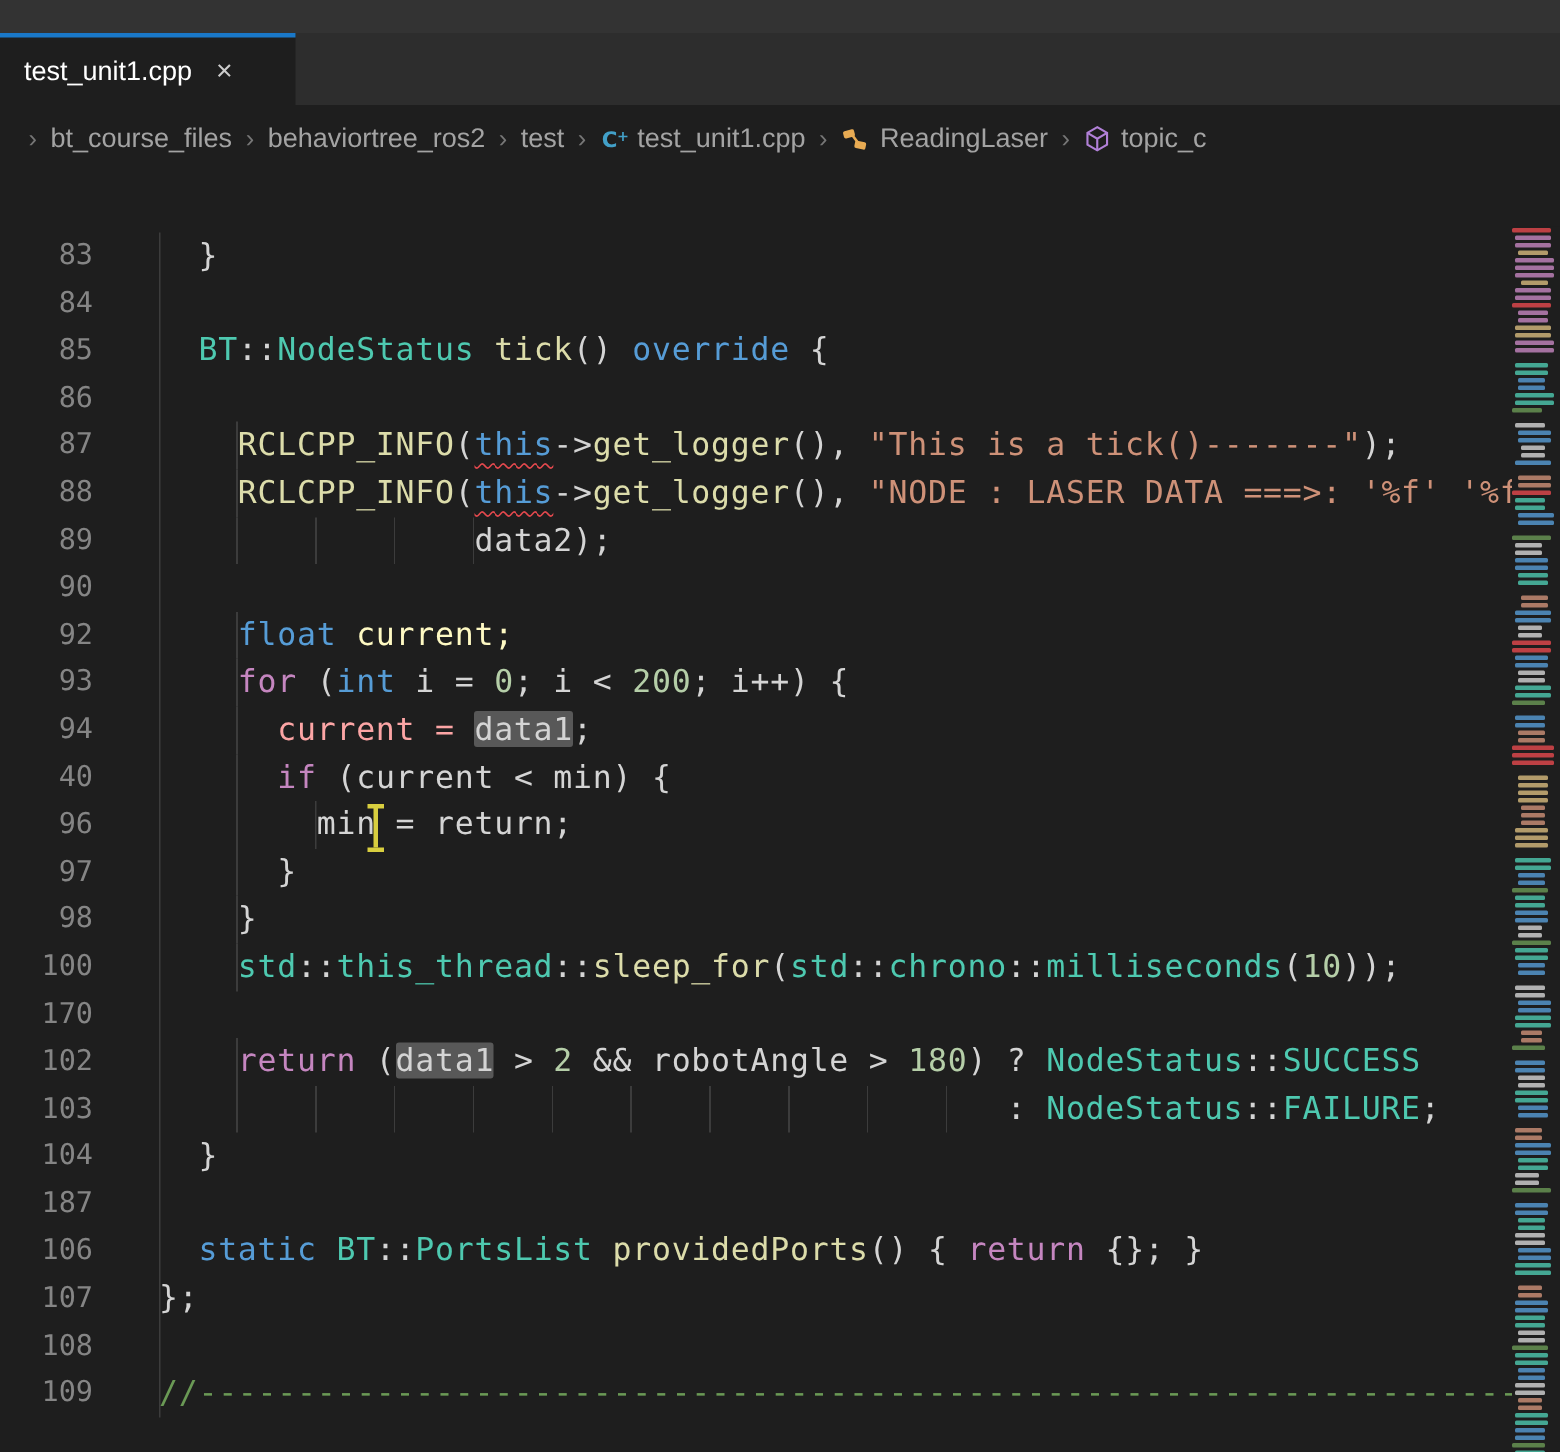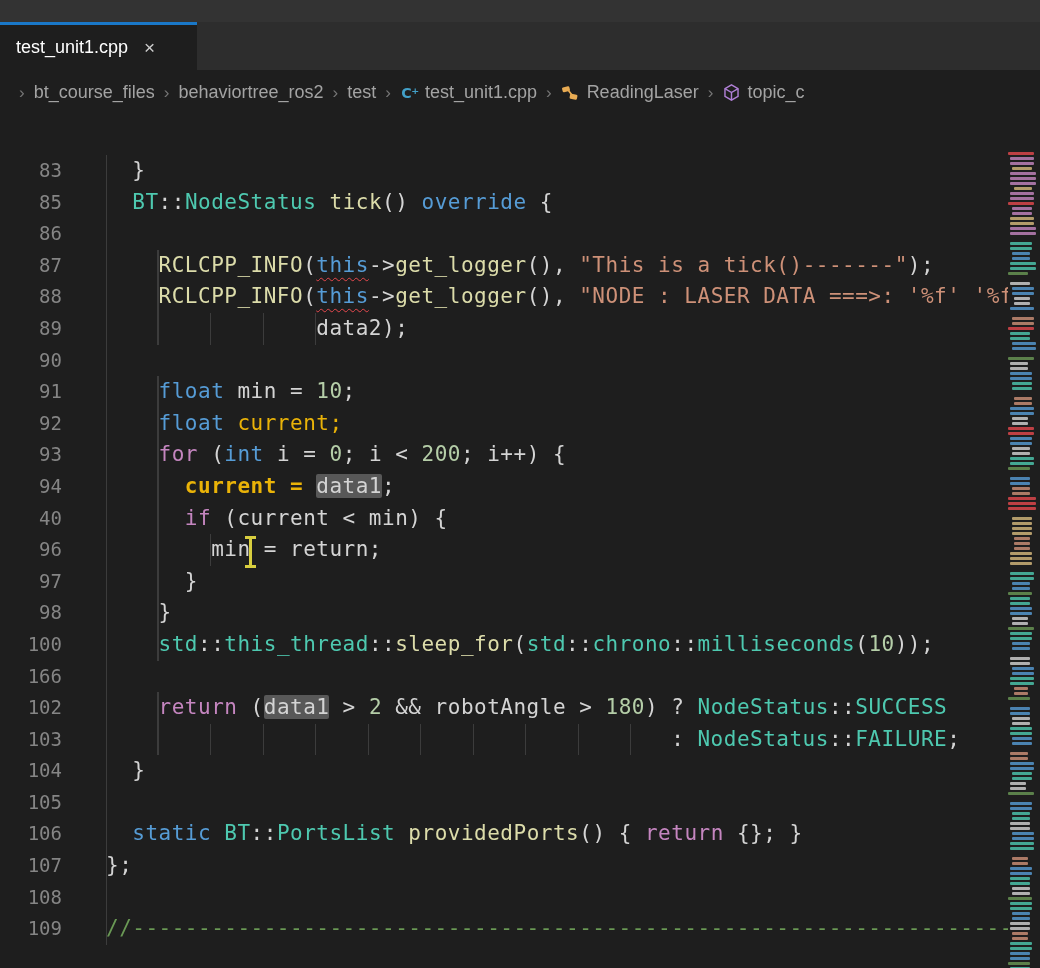--- a/index.html
+++ b/index.html
@@ -111,40 +111,40 @@
           </svg>
         </span>
         <span>topic_c</span>
       </span>
     </div>
 
   <div class="editor">
     <div class="guide-col0"></div>
     <div class="code-lines">
         <div class="code-row"><span class="line-number">83</span><span class="indent">  </span><span style="color: rgb(212, 212, 212);">}</span></div>
+        <div class="code-row"><span class="line-number">84</span></div>
         <div class="code-row"><span class="line-number">85</span><span class="indent">  </span><span style="color: rgb(78, 201, 176);">BT</span><span style="color: rgb(212, 212, 212);">::</span><span style="color: rgb(78, 201, 176);">NodeStatus</span><span style="color: rgb(212, 212, 212);"> </span><span style="color: rgb(220, 220, 170);">tick</span><span style="color: rgb(212, 212, 212);">() </span><span style="color: rgb(86, 156, 214);">override</span><span style="color: rgb(212, 212, 212);"> {</span></div>
         <div class="code-row"><span class="line-number">86</span></div>
         <div class="code-row"><span class="line-number">87</span><span class="indent">    </span><span style="color: rgb(220, 220, 170);">RCLCPP_INFO</span><span style="color: rgb(212, 212, 212);">(</span><span class="tk-th" style="color: rgb(86, 156, 214);">this</span><span style="color: rgb(212, 212, 212);">-&gt;</span><span style="color: rgb(220, 220, 170);">get_logger</span><span style="color: rgb(212, 212, 212);">(), </span><span style="color: rgb(206, 145, 120);">"This is a tick()-------"</span><span style="color: rgb(212, 212, 212);">);</span></div>
         <div class="code-row"><span class="line-number">88</span><span class="indent">    </span><span style="color: rgb(220, 220, 170);">RCLCPP_INFO</span><span style="color: rgb(212, 212, 212);">(</span><span class="tk-th" style="color: rgb(86, 156, 214);">this</span><span style="color: rgb(212, 212, 212);">-&gt;</span><span style="color: rgb(220, 220, 170);">get_logger</span><span style="color: rgb(212, 212, 212);">(), </span><span style="color: rgb(206, 145, 120);">"NODE : LASER DATA ===&gt;: '%f' '%f'</span></div>
         <div class="code-row"><span class="line-number">89</span><span class="indent">                </span><span style="color: rgb(212, 212, 212);">data2);</span></div>
         <div class="code-row"><span class="line-number">90</span></div>
-        <div class="code-row"><span class="line-number">91</span><span class="indent">    </span><span style="color: rgb(86, 156, 214);">float</span><span style="color: rgb(212, 212, 212);"> min = </span><span style="color: rgb(181, 206, 168);">10</span><span style="color: rgb(212, 212, 212);">;</span></div>
-        <div class="code-row"><span class="line-number">92</span><span class="indent">    </span><span style="color: rgb(86, 156, 214);">float</span><span style="color: #eab308;"> current;</span></div>
+        <div class="code-row"><span class="line-number">92</span><span class="indent">    </span><span style="color: rgb(86, 156, 214);">float</span><span style="color: #fef9c3;"> current;</span></div>
         <div class="code-row"><span class="line-number">93</span><span class="indent">    </span><span style="color: rgb(197, 134, 192);">for</span><span style="color: rgb(212, 212, 212);"> (</span><span style="color: rgb(86, 156, 214);">int</span><span style="color: rgb(212, 212, 212);"> i = </span><span style="color: rgb(181, 206, 168);">0</span><span style="color: rgb(212, 212, 212);">; i &lt; </span><span style="color: rgb(181, 206, 168);">200</span><span style="color: rgb(212, 212, 212);">; i++) {</span></div>
-        <div class="code-row"><span class="line-number">94</span><span class="indent">      </span><span style="color: #eab308; font-weight: bold;">current = </span><span class="tk-hl" style="color: rgb(212, 212, 212);">data1</span><span style="color: rgb(212, 212, 212);">;</span></div>
+        <div class="code-row"><span class="line-number">94</span><span class="indent">      </span><span style="color: #fca5a5;">current = </span><span class="tk-hl" style="color: rgb(212, 212, 212);">data1</span><span style="color: rgb(212, 212, 212);">;</span></div>
         <div class="code-row"><span class="line-number">40</span><span class="indent">      </span><span style="color: rgb(197, 134, 192);">if</span><span style="color: rgb(212, 212, 212);"> (current &lt; min) {</span></div>
         <div class="code-row"><span class="line-number">96</span><span class="indent">        </span><span style="color: rgb(212, 212, 212);">min = return;</span></div>
         <div class="code-row"><span class="line-number">97</span><span class="indent">      </span><span style="color: rgb(212, 212, 212);">}</span></div>
         <div class="code-row"><span class="line-number">98</span><span class="indent">    </span><span style="color: rgb(212, 212, 212);">}</span></div>
         <div class="code-row"><span class="line-number">100</span><span class="indent">    </span><span style="color: rgb(78, 201, 176);">std</span><span style="color: rgb(212, 212, 212);">::</span><span style="color: rgb(78, 201, 176);">this_thread</span><span style="color: rgb(212, 212, 212);">::</span><span style="color: rgb(220, 220, 170);">sleep_for</span><span style="color: rgb(212, 212, 212);">(</span><span style="color: rgb(78, 201, 176);">std</span><span style="color: rgb(212, 212, 212);">::</span><span style="color: rgb(78, 201, 176);">chrono</span><span style="color: rgb(212, 212, 212);">::</span><span style="color: rgb(78, 201, 176);">milliseconds</span><span style="color: rgb(212, 212, 212);">(</span><span style="color: rgb(181, 206, 168);">10</span><span style="color: rgb(212, 212, 212);">));</span></div>
-        <div class="code-row"><span class="line-number">166</span></div>
+        <div class="code-row"><span class="line-number">170</span></div>
         <div class="code-row"><span class="line-number">102</span><span class="indent">    </span><span style="color: rgb(197, 134, 192);">return</span><span style="color: rgb(212, 212, 212);"> (</span><span class="tk-hl" style="color: rgb(212, 212, 212);">data1</span><span style="color: rgb(212, 212, 212);"> &gt; </span><span style="color: rgb(181, 206, 168);">2</span><span style="color: rgb(212, 212, 212);"> &amp;&amp; robotAngle &gt; </span><span style="color: rgb(181, 206, 168);">180</span><span style="color: rgb(212, 212, 212);">) ? </span><span style="color: rgb(78, 201, 176);">NodeStatus</span><span style="color: rgb(212, 212, 212);">::</span><span style="color: rgb(78, 201, 176);">SUCCESS</span></div>
         <div class="code-row"><span class="line-number">103</span><span class="indent">                                           </span><span style="color: rgb(212, 212, 212);">: </span><span style="color: rgb(78, 201, 176);">NodeStatus</span><span style="color: rgb(212, 212, 212);">::</span><span style="color: rgb(78, 201, 176);">FAILURE</span><span style="color: rgb(212, 212, 212);">;</span></div>
         <div class="code-row"><span class="line-number">104</span><span class="indent">  </span><span style="color: rgb(212, 212, 212);">}</span></div>
-        <div class="code-row"><span class="line-number">105</span></div>
+        <div class="code-row"><span class="line-number">187</span></div>
         <div class="code-row"><span class="line-number">106</span><span class="indent">  </span><span style="color: rgb(86, 156, 214);">static</span><span style="color: rgb(212, 212, 212);"> </span><span style="color: rgb(78, 201, 176);">BT</span><span style="color: rgb(212, 212, 212);">::</span><span style="color: rgb(78, 201, 176);">PortsList</span><span style="color: rgb(212, 212, 212);"> </span><span style="color: rgb(220, 220, 170);">providedPorts</span><span style="color: rgb(212, 212, 212);">() { </span><span style="color: rgb(197, 134, 192);">return</span><span style="color: rgb(212, 212, 212);"> {}; }</span></div>
         <div class="code-row"><span class="line-number">107</span><span style="color: rgb(212, 212, 212);">};</span></div>
         <div class="code-row"><span class="line-number">108</span></div>
         <div class="code-row"><span class="line-number">109</span><span style="color: rgb(106, 153, 85);">//-----------------------------------------------------------------------------</span></div>
       </div>
     <div class="ibeam" style="left: 243px; top: 385px;">
       <div class="serif top"></div>
         <div class="stem"></div>
         <div class="serif bot"></div>
     </div>

